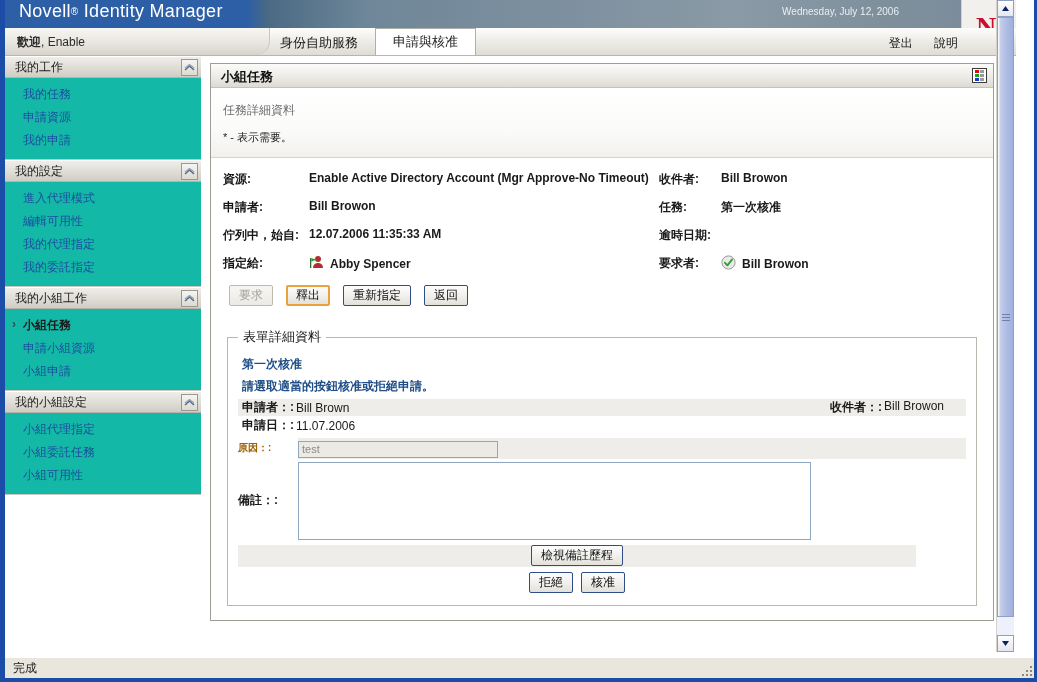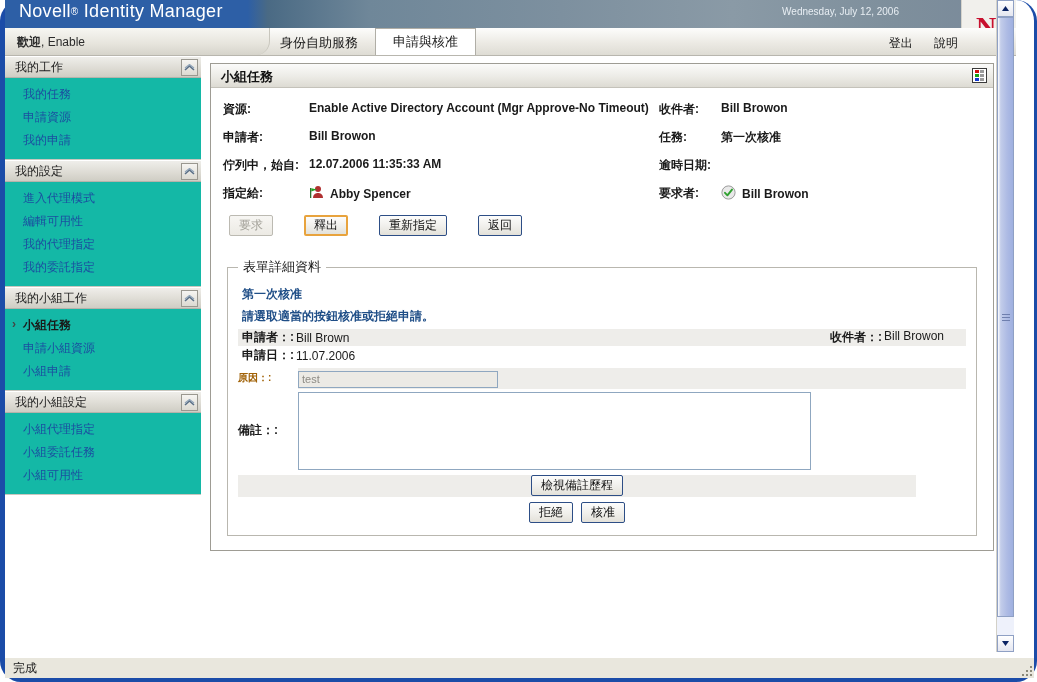--- a/index.html
+++ b/index.html
@@ -14,21 +14,20 @@
 
   
   #window {
     position: relative;
     width: 1037px; height: 682px;
     background: #ffffff;
     border-left: 5px solid #1b4ca8;
     border-right: 3px solid #1b4ca8;
     border-bottom: 4px solid #1b4ca8;
     border-top: 0;
-    border-radius: 21px;
   }
 
   
   #page {
     position: absolute;
     left: 0; top: 0;
     width: 1011px;
     height: 652px;
     overflow: hidden;
     background: #ffffff;
@@ -299,21 +298,21 @@
   .btn.disabled {
     color: #a6a49c;
     border-color: #bcbab2;
     background: linear-gradient(to bottom, #f7f6f3, #eceae4);
     cursor: default;
   }
   .btn.focused {
     border: 2px solid #e8a33d;
     padding: 0 8px;
   }
-  #action-buttons { margin: 4px 0 0 6px; display: flex; gap: 31px; align-items: center; }
+  #action-buttons { margin: 4px 0 0 6px; display: flex; gap: 13px; align-items: center; }
 
   
   fieldset.form-details {
     margin: 22px 4px 0 4px;
     border: 1px solid #b9b7af;
     padding: 8px 10px 12px 10px;
   }
   fieldset.form-details legend {
     font-size: 13px;
     color: #1a1a1a;
@@ -591,20 +590,24 @@
                 <div class="d" style="background:#d01010"></div>
                 <div class="d" style="background:#9a9a9a"></div>
                 <div class="d" style="background:#17a317"></div>
                 <div class="d" style="background:#9a9a9a"></div>
                 <div class="d" style="background:#1539cf"></div>
                 <div class="d" style="background:#9a9a9a"></div>
               </div>
             </div>
           </div>
 
+          <div id="panel-subhead">
+            <div id="task-detail-label">任務詳細資料</div>
+            <div id="required-note">* - 表示需要。</div>
+          </div>
 
           <div id="panel-body">
 
             <table class="detail">
               <tbody>
                   <tr>
                 <td class="lbl">資源:</td>
                 <td class="val">Enable Active Directory Account (Mgr Approve-No Timeout)</td>
                 <td class="lbl2">收件者:</td>
                 <td class="val2">Bill Browon</td>

